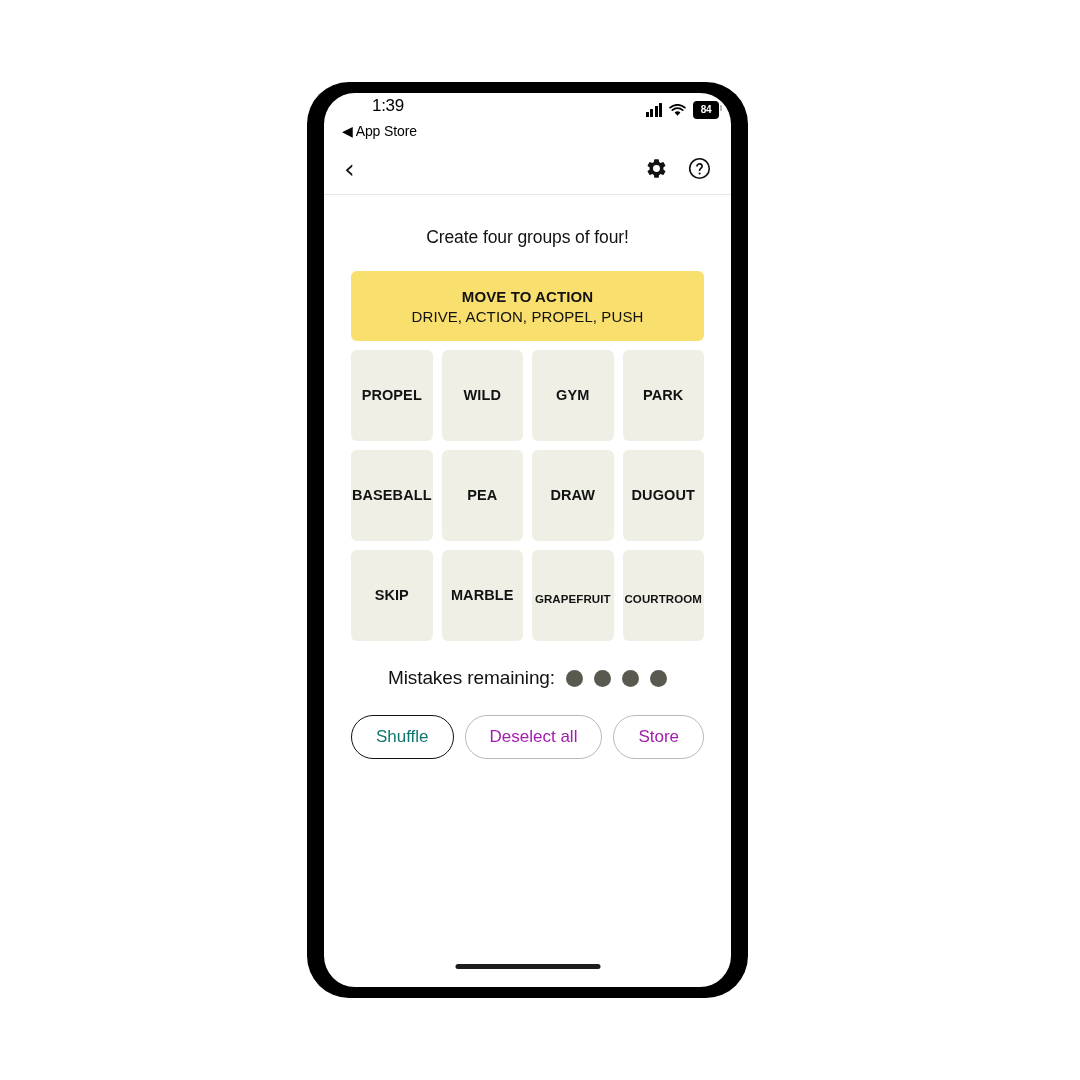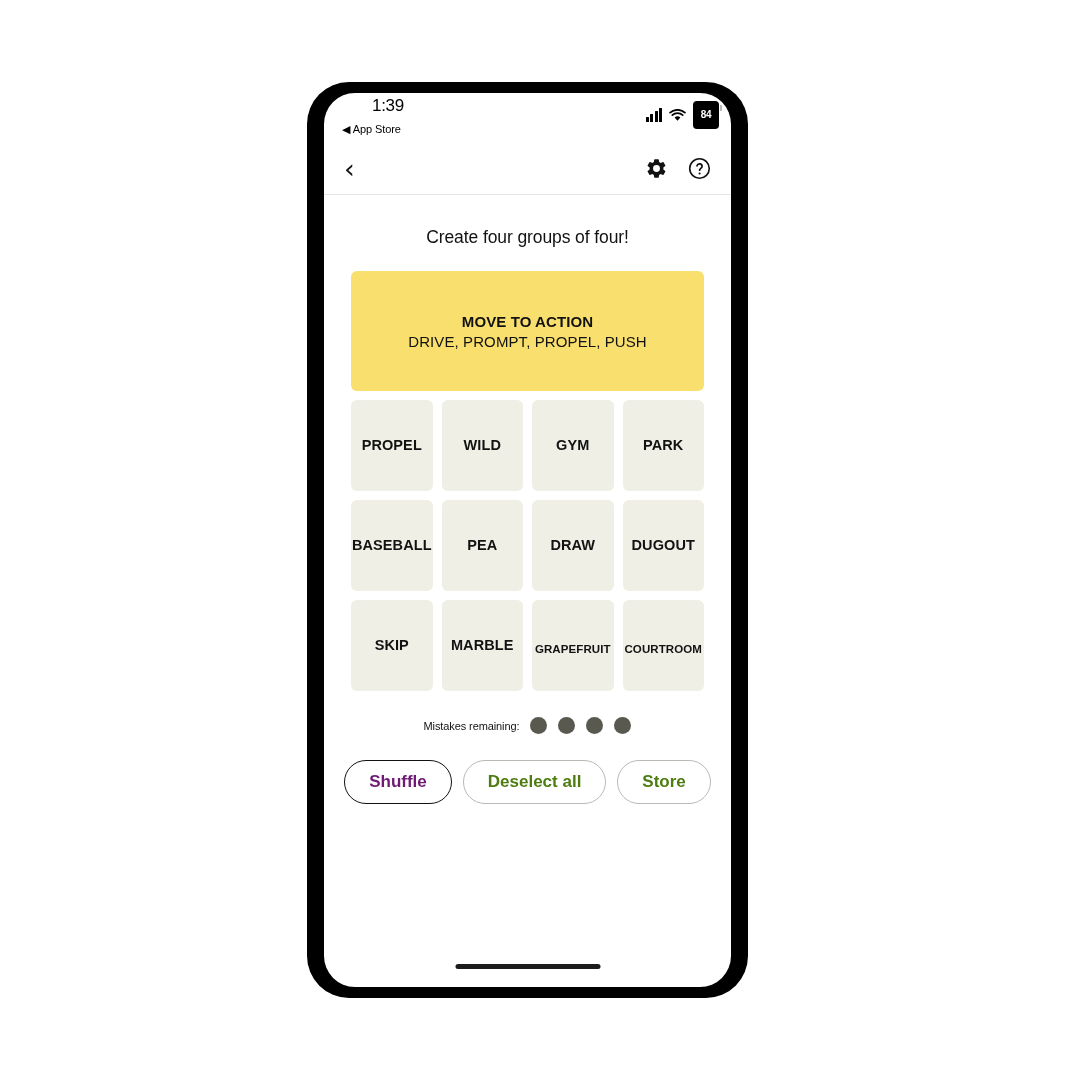--- a/index.html
+++ b/index.html
@@ -49,21 +49,21 @@
     top: 3px;
     font-size: 17px;
     font-weight: 500;
     color: #000;
     letter-spacing: -0.3px;
   }
   .status-back-app {
     position: absolute;
     left: 18px;
     top: 30px;
-    font-size: 11px;
+    font-size: 14px;
     color: #000;
     letter-spacing: -0.1px;
     white-space: nowrap;
   }
   .status-right {
     position: absolute;
     right: 12px;
     top: 8px;
     display: flex;
     align-items: center;
@@ -82,21 +82,21 @@
     border-radius: 0.5px;
   }
   .signal-bars i:nth-child(1) { height: 5px; }
   .signal-bars i:nth-child(2) { height: 8px; }
   .signal-bars i:nth-child(3) { height: 11px; }
   .signal-bars i:nth-child(4) { height: 14px; }
   .wifi-icon { width: 17px; height: 13px; display:block; }
   .battery {
     position: relative;
     width: 26px;
-    height: 28px;
+    height: 18px;
     background: #000;
     border-radius: 4px;
     display: flex;
     align-items: center;
     justify-content: center;
   }
   .battery::after {
     content: "";
     position: absolute;
     right: -3px;
@@ -151,21 +151,21 @@
     text-align: center;
     font-size: 17.5px;
     color: #121212;
     padding: 32px 0 23px 0;
     letter-spacing: -0.1px;
   }
 
   
   .solved-group {
     margin: 0 2px 9px 2px;
-    height: 120px;
+    height: 70px;
     border-radius: 6px;
     display: flex;
     flex-direction: column;
     align-items: center;
     justify-content: center;
     gap: 3px;
   }
   .solved-title {
     font-size: 15px;
     font-weight: bold;
@@ -207,21 +207,21 @@
 
   
   .mistakes {
     display: flex;
     align-items: center;
     justify-content: center;
     gap: 11px;
     margin-top: 26px;
   }
   .mistakes-label {
-    font-size: 11px;
+    font-size: 19px;
     color: #121212;
     letter-spacing: -0.1px;
   }
   .dots { display: flex; gap: 11px; align-items: center; }
   .dot {
     width: 17px;
     height: 17px;
     border-radius: 50%;
     background: #5a5950;
   }
@@ -241,28 +241,28 @@
     align-items: center;
     justify-content: center;
     font-size: 17px;
     background: #fff;
     cursor: pointer;
     box-sizing: border-box;
     white-space: nowrap;
   }
   .btn-primary {
     border: 1.8px solid #121212;
-    color: #701a75;
-    font-weight: bold;
+    color: #0f766e;
+    font-weight: normal;
     text-align: center;
   }
   .btn-muted {
     border: 1.3px solid #b9b9b4;
-    color: #4d7c0f;
-    font-weight: bold;
+    color: #a21caf;
+    font-weight: normal;
   }
 
   
   .home-indicator {
     position: absolute;
     bottom: 18px;
     left: 50%;
     transform: translateX(-50%);
     width: 145px;
     height: 5px;
@@ -314,21 +314,21 @@
         </span>
       </div>
     </div>
 
     <div class="game-body">
       <div class="prompt">Create four groups of four!</div>
 
       <div id="solved-container">
           <div class="solved-group" style="background: rgb(249, 223, 109);">
             <div class="solved-title">MOVE TO ACTION</div>
-            <div class="solved-members">DRIVE, PROMPT, PROPEL, PUSH</div>
+            <div class="solved-members">DRIVE, ACTION, PROPEL, PUSH</div>
           </div>
         </div>
 
       <div class="grid" id="tile-grid">
           <div class="tile">
             <span>PROPEL</span>
           </div>
           <div class="tile">
             <span>WILD</span>
           </div>

